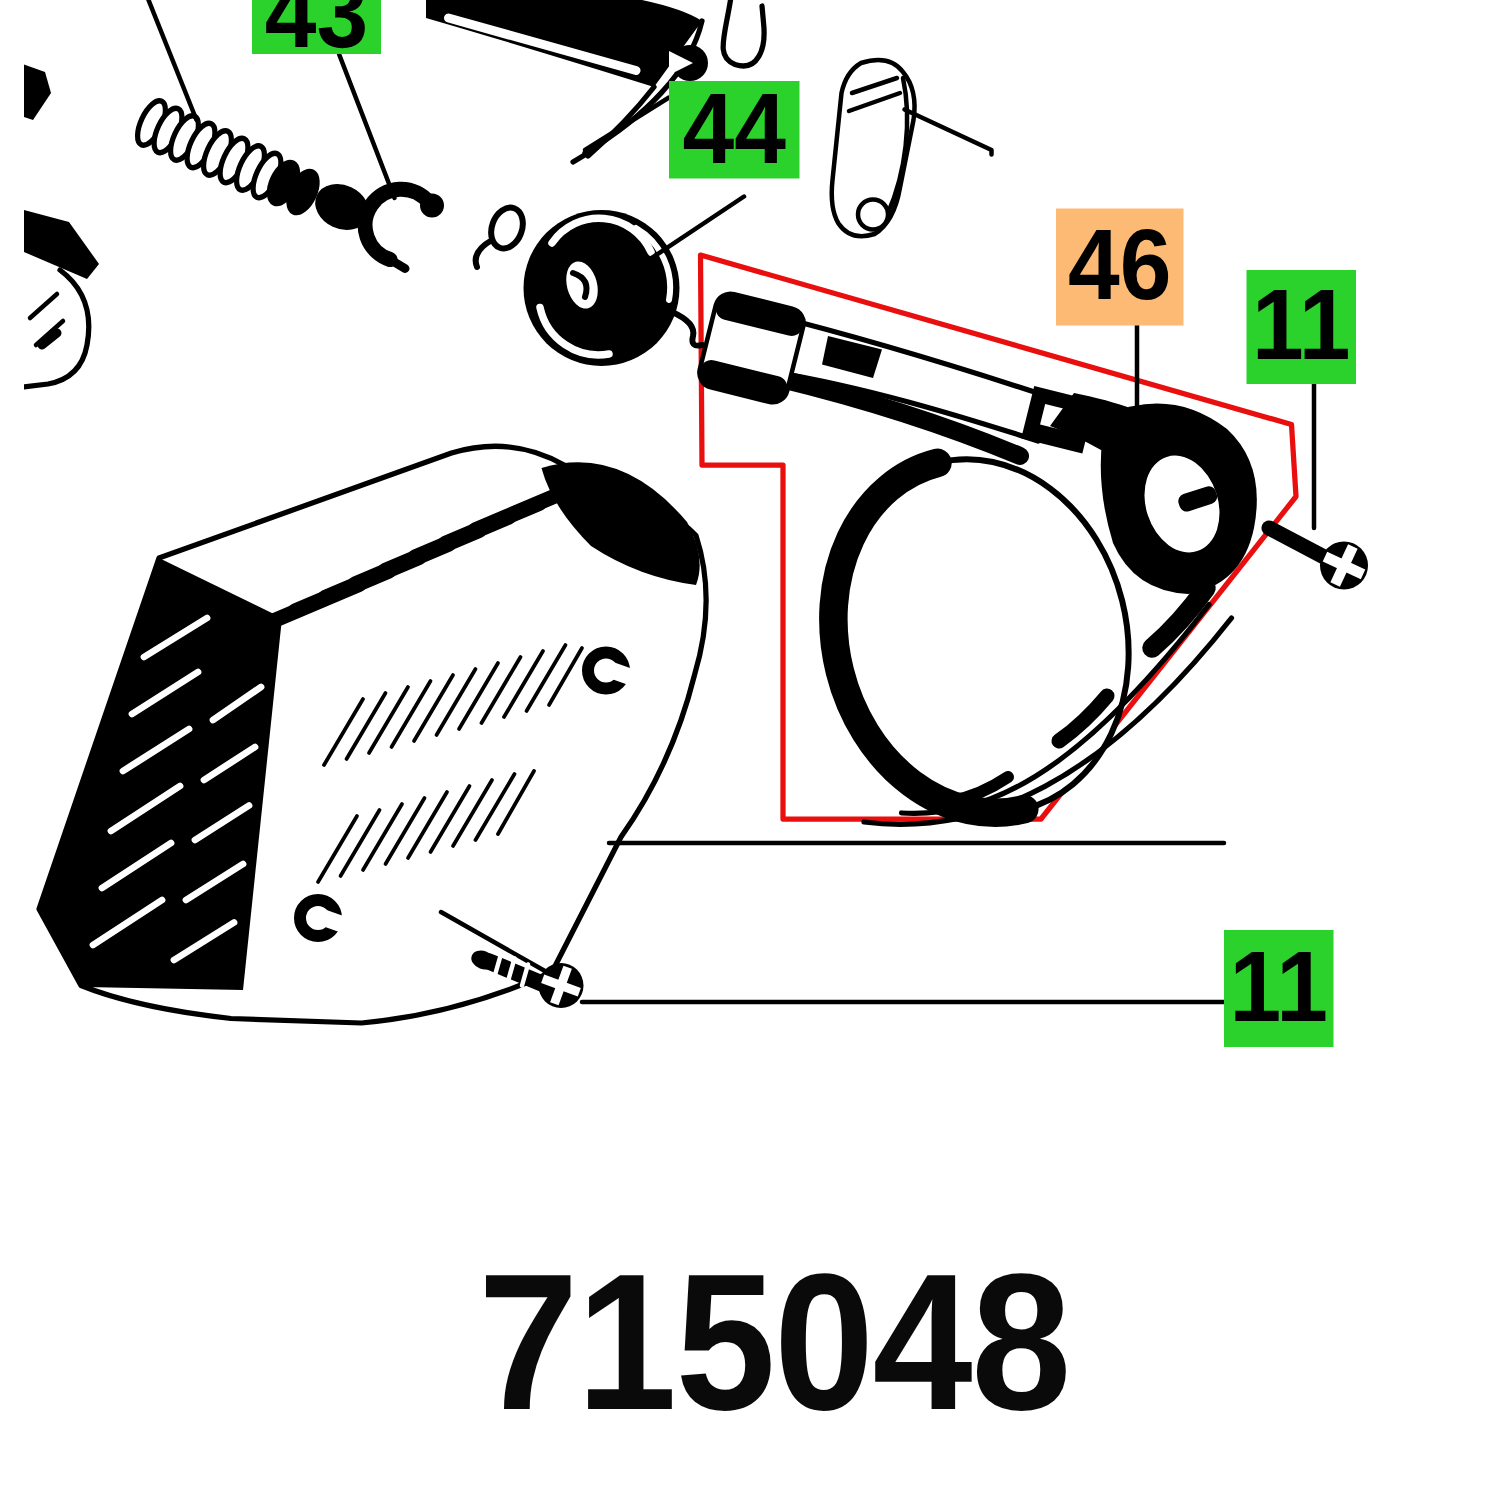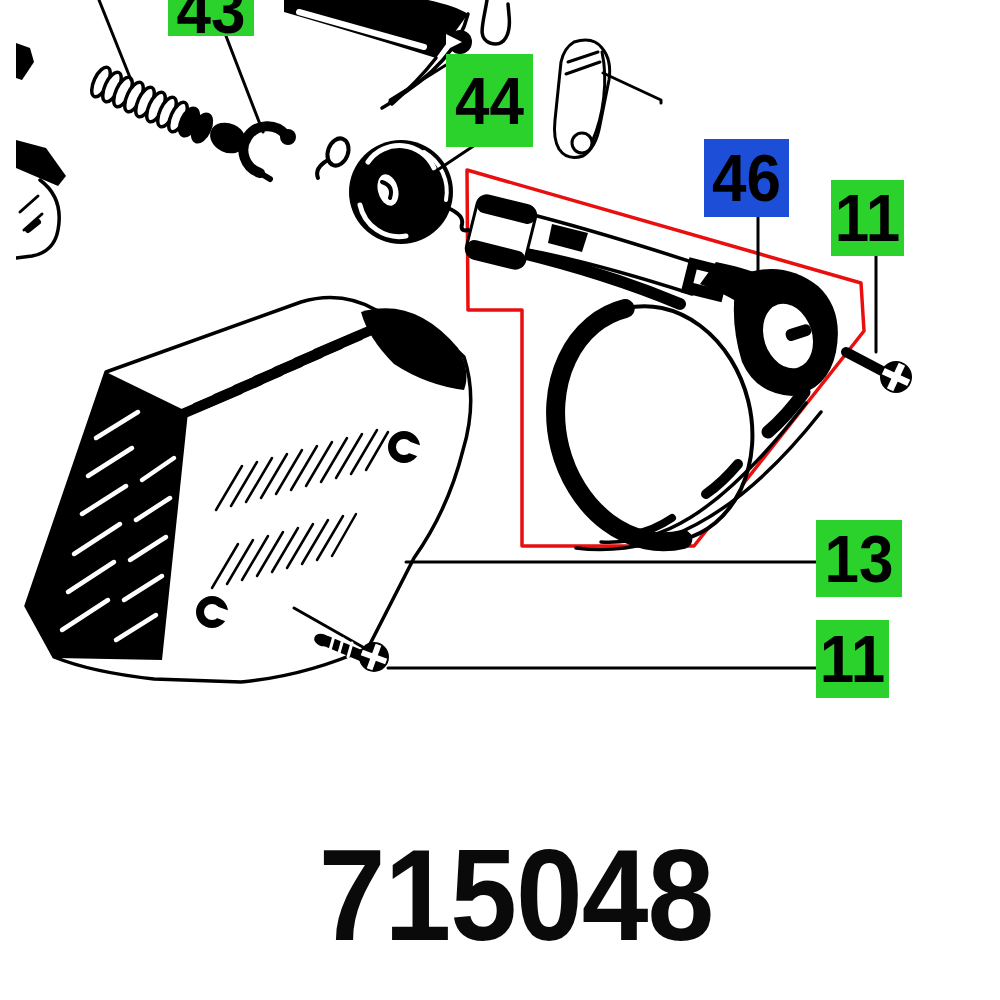--- a/index.html
+++ b/index.html
@@ -8,24 +8,24 @@
     overflow:hidden;font-family:"Liberation Sans",sans-serif;margin-left:16px;
   }
   #art{position:absolute;left:0;top:0;width:1000px;height:1000px;}
   .callout{
     position:absolute;display:flex;align-items:center;justify-content:center;
     font-family:"Liberation Sans",sans-serif;font-weight:700;font-size:62px;
     color:#000;line-height:1;z-index:5;transform-origin:center;
   }
   .callout .num{display:block;transform:scaleY(1.08);}
   .green{background:#2bd22b;}
-  .red{background:#1d4ed8;}
+  .red{background:#fdba74;}
   .label-43{left:152px;top:-40px;width:86px;height:76px;}
   .label-43 .num{padding-top:22px;}
-  .label-44{left:430px;top:54px;width:87px;height:93px;}
+  .label-44{left:430px;top:54px;width:87px;height:65px;}
   .label-45{left:590px;top:102px;width:83px;height:76px;}
   .label-46{left:688px;top:139px;width:85px;height:78px;}
   .label-11a{left:815px;top:180px;width:73px;height:76px;}
   .label-13{left:800px;top:520px;width:86px;height:77px;}
   .label-11b{left:800px;top:620px;width:73px;height:78px;}
   .part-number{
     position:absolute;left:0;right:0;top:826px;text-align:center;
     font-family:"Liberation Sans",sans-serif;font-weight:700;font-size:120px;
     letter-spacing:-1px;color:#0a0a0a;transform:scaleY(1.08);z-index:4;
   }
@@ -245,21 +245,18 @@
   </div>
   <div class="callout green label-44">
     <span class="num">44</span>
   </div>
   <div class="callout red label-46">
     <span class="num">46</span>
   </div>
   <div class="callout green label-11a">
     <span class="num">11</span>
   </div>
-  <div class="callout green label-13">
-    <span class="num">13</span>
-  </div>
   <div class="callout green label-11b">
     <span class="num">11</span>
   </div>
 
   <div class="part-number">715048</div>
 </div>
 
 </body></html>

